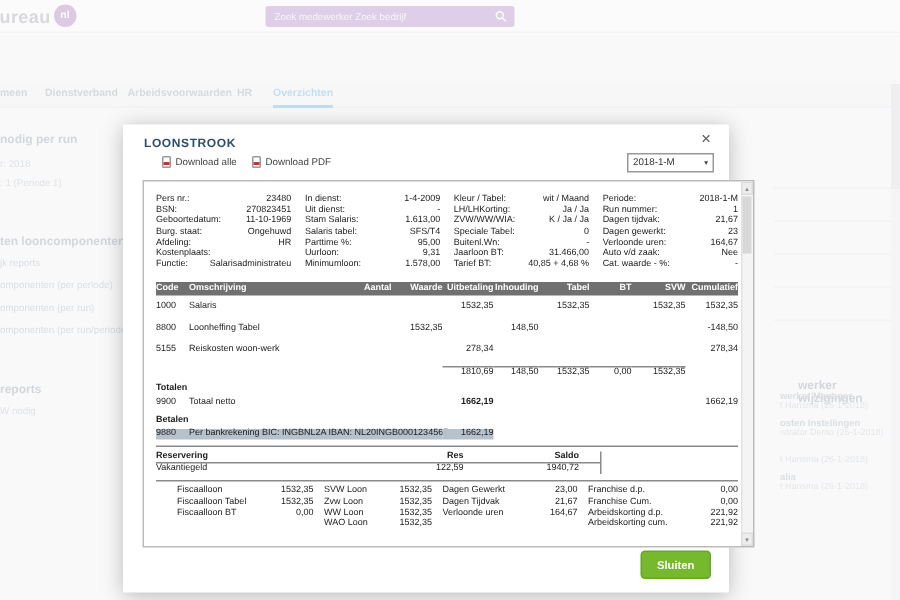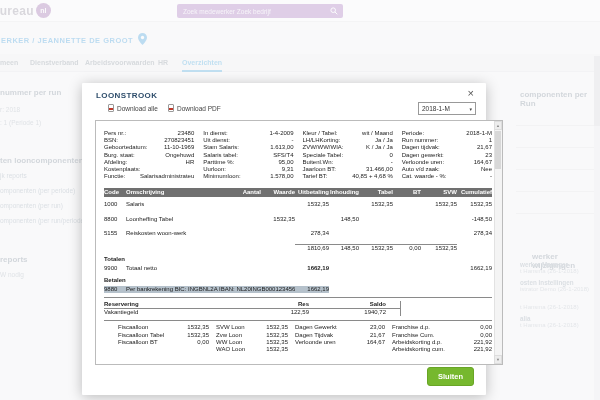--- a/index.html
+++ b/index.html
@@ -88,53 +88,43 @@
       <span class="search-ph">Zoek medewerker  Zoek bedrijf</span>
       <span class="search-ic">
         <svg width="8" height="8" viewBox="0 0 8 8">
             <circle cx="3.2" cy="3.2" r="2.3" stroke="#fff" stroke-width="1" fill="none"></circle>
             <line x1="5" y1="5" x2="7.3" y2="7.3" stroke="#fff" stroke-width="1"></line>
           </svg>
       </span>
     </div>
   </div>
 
-  <div class="crumbrow">
-    <span class="crumb">ERKER / JEANNETTE DE GROOT</span>
-    <span>
-      <svg width="9" height="12" viewBox="0 0 12 16">
-          <path d="M6 0C2.7 0 0 2.7 0 6c0 4.5 6 10 6 10s6-5.5 6-10C12 2.7 9.3 0 6 0z" fill="#1f8fd6"></path>
-          <circle cx="6" cy="6" r="2.2" fill="#fff"></circle>
-        </svg>
-    </span>
-  </div>
 
   <div class="tabbar">
     <span class="tab" style="left:0">meen</span>
     <span class="tab" style="left:30px">Dienstverband</span>
     <span class="tab" style="left:85px">Arbeidsvoorwaarden</span>
     <span class="tab" style="left:158px">HR</span>
     <span class="tab active" style="left:182px">Overzichten</span>
   </div>
 
-  <div class="bg-h" style="left:0;top:88px">nummer per run</div>
+  <div class="bg-h" style="left:0;top:88px">nodig per run</div>
   <div class="bg-t" style="left:0;top:106px">r: 2018</div>
   <div class="bg-t" style="left:0;top:119px">: 1 (Periode 1)</div>
   <div class="bg-h" style="left:0;top:156px">ten looncomponenten</div>
   <div class="links">
 
   <div class="bg-link">jk reports</div>
       <div class="bg-link">omponenten (per periode)</div>
       <div class="bg-link">omponenten (per run)</div>
       <div class="bg-link">omponenten (per run/periode)</div>
     </div>
   <div class="bg-h" style="left:0;top:255px">reports</div>
   <div class="bg-t" style="left:0;top:271px">W nodig</div>
 
-  <div class="bg-h" style="left:520px;top:90px">componenten per Run</div>
   <div>
     <div class="gridline" style="top:125px"></div>
     <div class="gridline" style="top:147px"></div>
     <div class="gridline" style="top:169px"></div>
     <div class="gridline" style="top:191px"></div>
     <div class="gridline" style="top:213px"></div>
   </div>
   <div class="bg-h" style="left:532px;top:252px">werker wijzigingen</div>
   <div class="entries">
 

